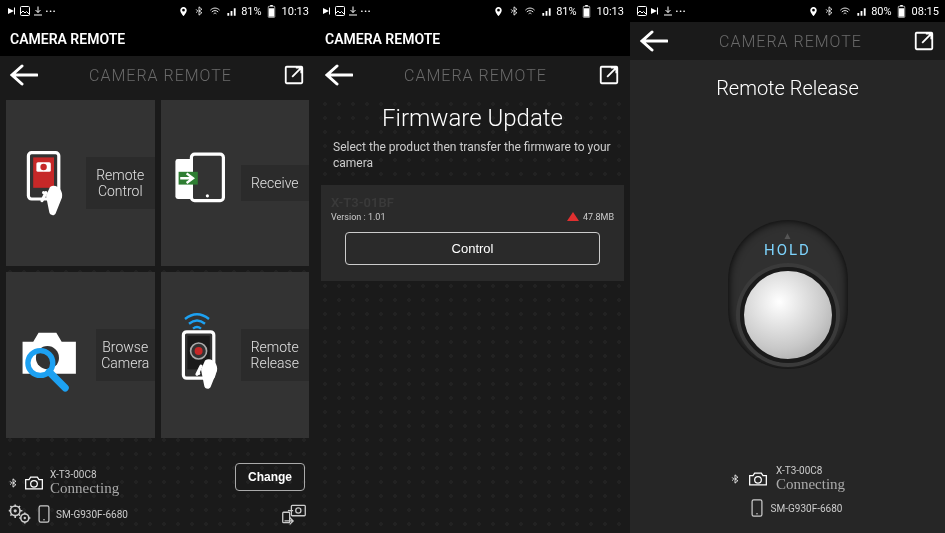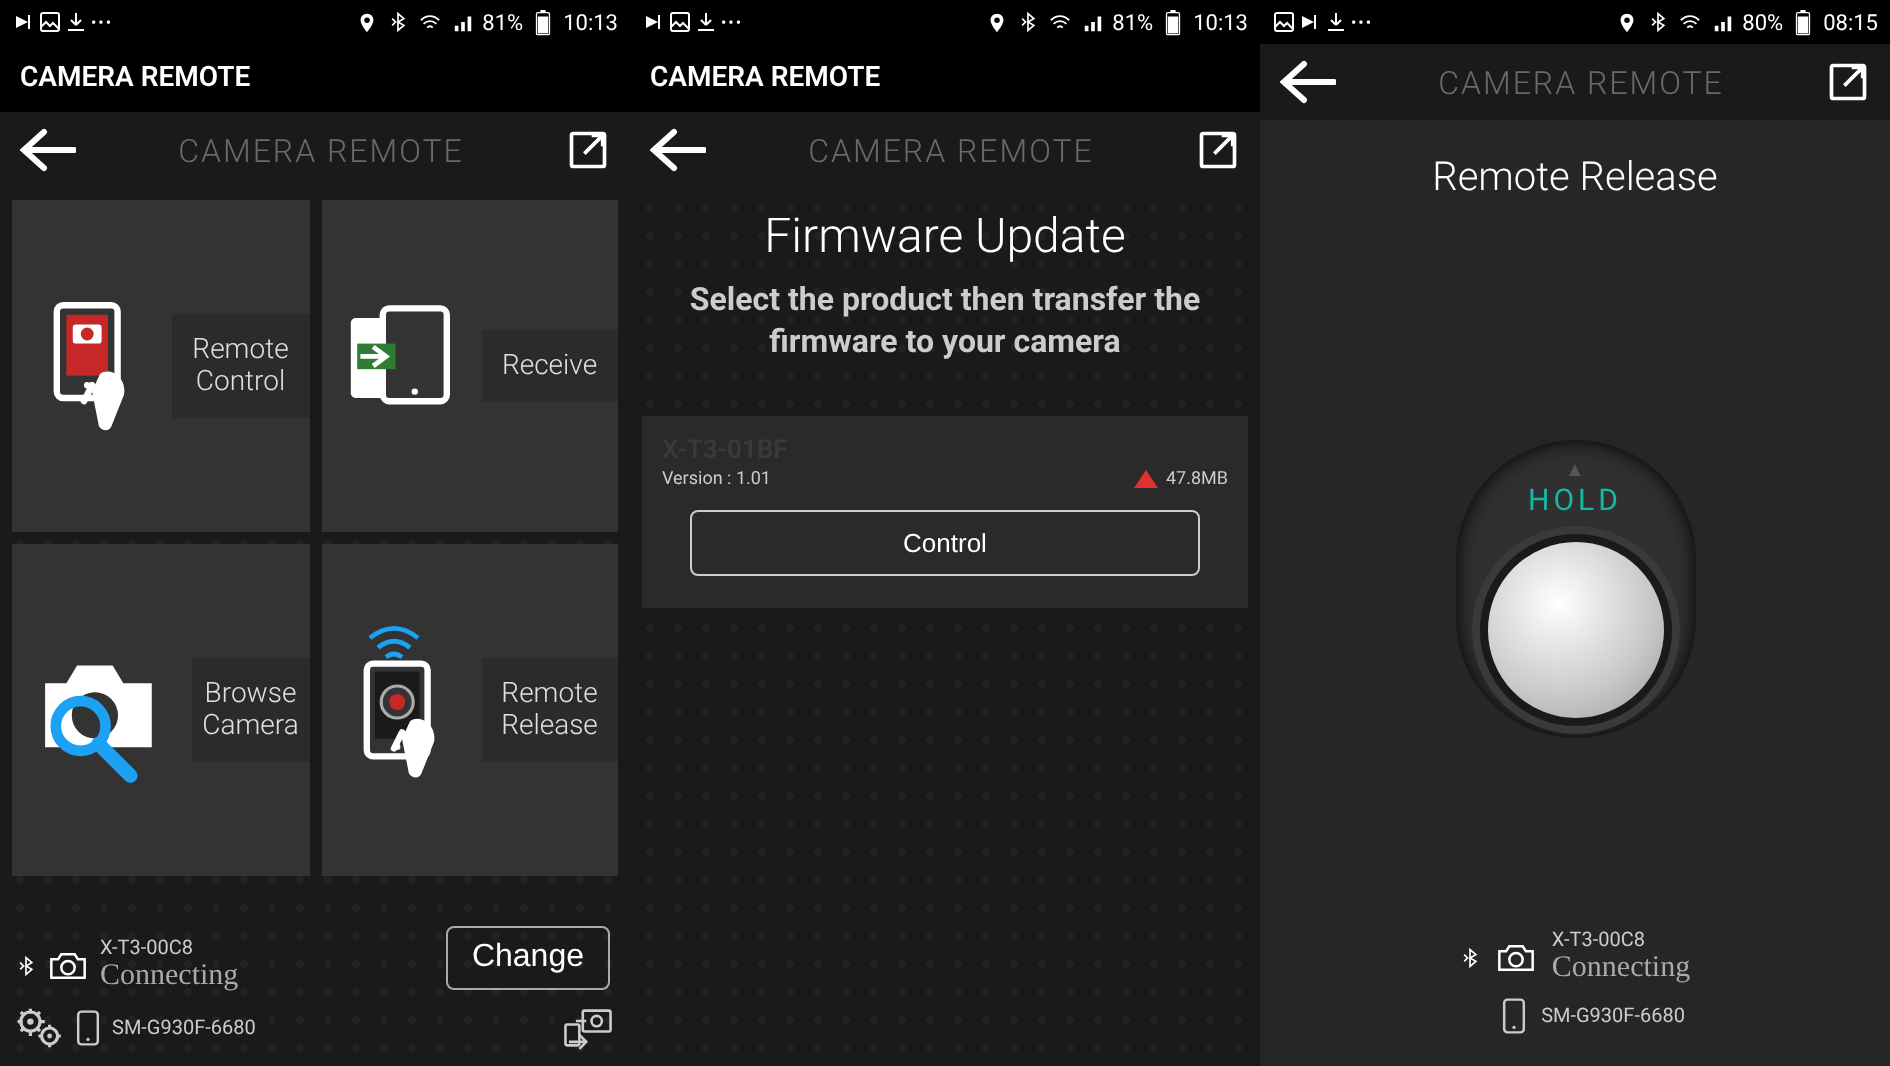--- a/index.html
+++ b/index.html
@@ -109,34 +109,35 @@
   }
   .dev-row { display: flex; align-items: center; gap: 6px; font-size: 10px; color: #ccc; margin-bottom: 4px;}
   .dev-row .sub { font-size: 15px; color:#aaa; display:block;font-family:Liberation Serif, serif; }
   .change-btn {
     position: absolute;
     right: 10px; top: 0px;
     border: 1px solid #aaa;
     border-radius: 4px;
     padding: 6px 12px;
     color: #fff;
-    font-size: 16px;
+    font-size: 12px;
     background: transparent;
+    font-weight: bold;
   }
   .footer-icons {
     display:flex; justify-content:space-between; align-items:center;
     margin-top: 6px;
   }
   
   .fw-header { text-align:center; padding: 10px 0 4px; }
   .fw-title { color:#fff; font-size: 24px; font-weight: 300; }
-  .fw-sub { color:#ccc; font-size: 16px; padding: 4px 18px 14px; line-height:1.3; font-weight:700;text-align:center;}
+  .fw-sub { color:#ccc; font-size: 12px; padding: 4px 18px 14px; line-height:1.3; font-weight:400;}
   .fw-panel {
     background: #2a2a2a;
-    margin: 12px 6px;
+    margin: 0 6px;
     padding: 10px 10px 16px;
     position: relative;
   }
   .fw-prod { color:#3a3a3a; font-size:13px; font-weight:600; }
   .fw-ver-row {
     display:flex; justify-content:space-between; align-items:flex-end;
     font-size:9px; color:#ccc;
     margin-top: 2px;
   }
   .fw-size { display:flex; align-items:flex-start; gap:4px; }
@@ -163,21 +164,21 @@
   }
   .hold {
     width: 120px;
     background: #303030;
     border-radius: 60px 60px 60px 60px;
     padding: 10px 0 6px;
     display:flex; flex-direction:column; align-items:center;
     box-shadow: inset 0 0 10px #000;
   }
   .hold-arrow { color:#555; font-size: 10px; }
-  .hold-label { color:#14b8a6; font-size: 15px; letter-spacing:2px; margin-bottom:8px;}
+  .hold-label { color:#7dd3fc; font-size: 15px; letter-spacing:2px; margin-bottom:8px;}
   .shutter-btn {
     width: 96px; height:96px; border-radius:50%;
     background: radial-gradient(circle at 40% 35%, #fff, #c8c8c8 60%, #999);
     border: 4px solid #1a1a1a;
     box-shadow: 0 0 0 4px #3a3a3a;
   }
   .footer3 {
     position:absolute; bottom:10px; left:0; right:0;
     padding: 0 14px;
   }

